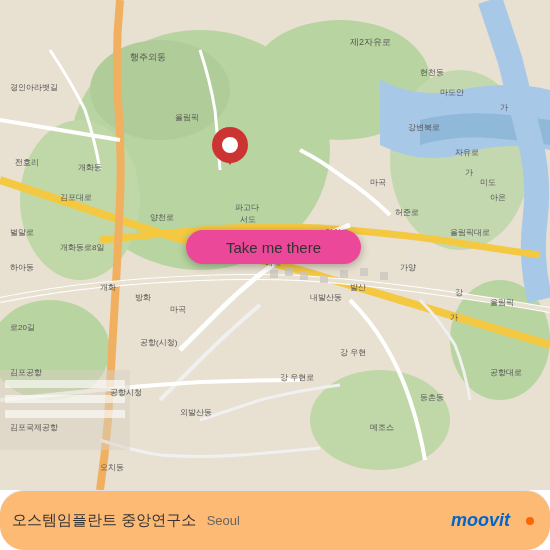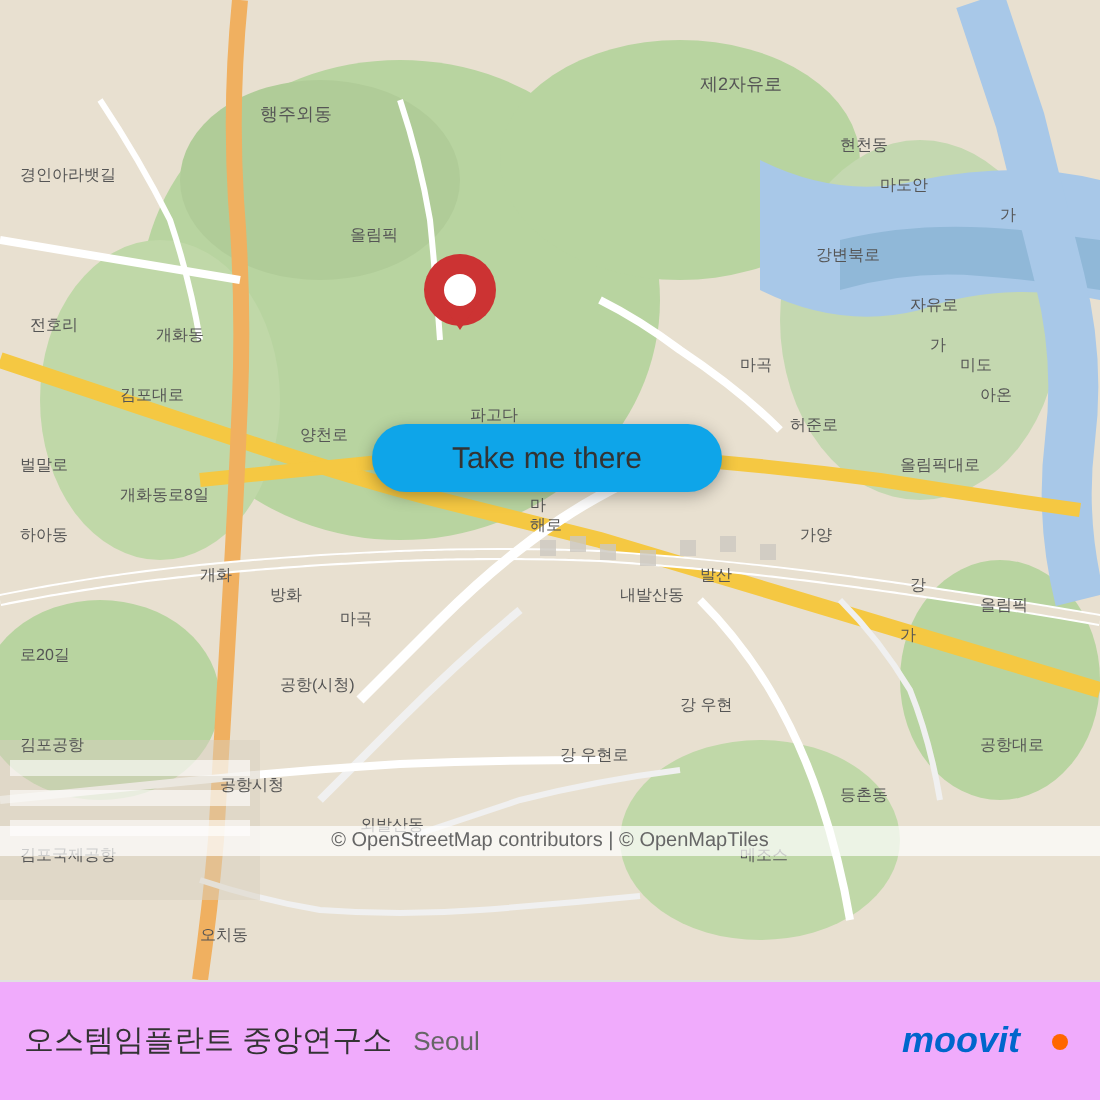--- a/index.html
+++ b/index.html
@@ -16,27 +16,28 @@
       height: 490px;
       position: relative;
       background-color: #e8e0d8;
       overflow: hidden;
     }
 
     
     #bottom-bar {
       width: 550px;
       height: 60px;
-      background: #f0abfc;
+      background: #fdba74;
       display: flex;
       align-items: center;
       justify-content: space-between;
       padding: 0 16px 0 12px;
       border-top: 1px solid #e0e0e0;
       position: relative;
+      border-radius: 24px;
     }
 
     #place-name {
       font-size: 15px;
       font-weight: 500;
       color: #333;
       flex: 1;
     }
 
     #moovit-logo {
@@ -55,25 +56,25 @@
     .moovit-dot {
       width: 8px;
       height: 8px;
       background: #ff6600;
       border-radius: 50%;
     }
 
     
     #take-me-there-btn {
       position: absolute;
-      top: 212px;
+      top: 230px;
       left: 186px;
       width: 175px;
       height: 34px;
-      background: #0ea5e9;
+      background: #ec4899;
       border-radius: 20px;
       box-shadow: 0 2px 8px rgba(0,0,0,0.3);
       display: flex;
       align-items: center;
       justify-content: center;
       cursor: pointer;
       z-index: 10;
     }
 
     #take-me-there-btn span {
@@ -214,23 +215,20 @@
       <circle cx="0" cy="-10" r="18" fill="#cc3333"></circle>
       <path d="M0 10 L-10 -5 L10 -5 Z" fill="#cc3333"></path>
       <circle cx="0" cy="-10" r="8" fill="white"></circle>
     </g>
   </svg>
 
   <div id="take-me-there-btn">
     <span>Take me there</span>
   </div>
 
-  <div class="attribution">
-    <span>© OpenStreetMap contributors | © OpenMapTiles</span>
-  </div>
 </div>
 
 <div id="bottom-bar">
   <div id="place-info">
     <span id="place-name">오스템임플란트 중앙연구소</span>
     <span style="font-size:13px; color:#666; margin-left:6px;">Seoul</span>
   </div>
   <div id="moovit-logo">
     <span class="moovit-text">moovit</span>
     <div class="moovit-dot"></div>

